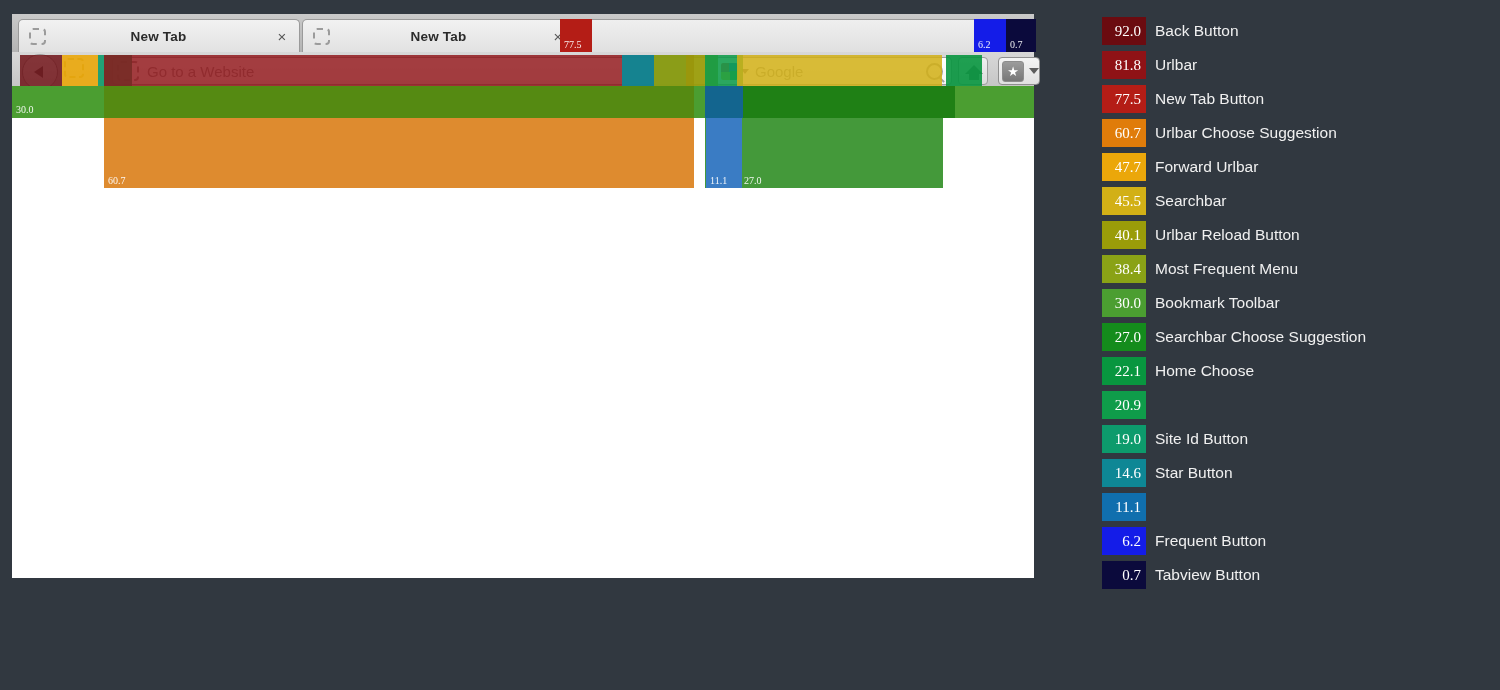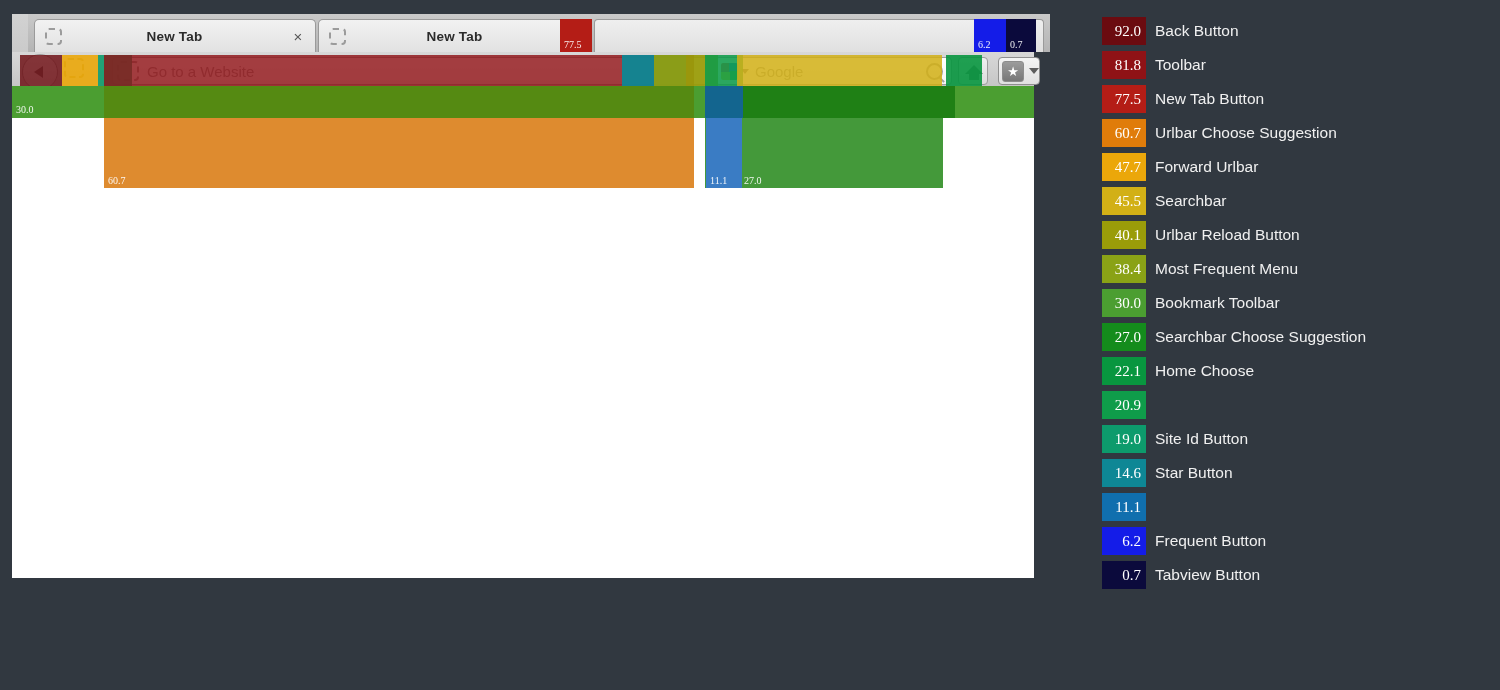--- a/index.html
+++ b/index.html
@@ -15,21 +15,21 @@
   .browser{
     position:absolute;left:12px;top:14px;width:1022px;height:564px;
     background:#ffffff;
   }
   .chrome-frame{
     position:absolute;left:0;top:0;width:1022px;height:104px;
     background:linear-gradient(#d2d2d2,#bdbdbd);
   }
   
   .tabstrip{position:absolute;left:0;top:0;width:1022px;height:38px;
-    background:linear-gradient(#c9c9c9,#b4b4b4);margin-left:16px;}
+    background:linear-gradient(#c9c9c9,#b4b4b4);}
   .tab{
     position:absolute;top:5px;height:33px;
     background:linear-gradient(#f2f2f2,#e2e2e2);
     border:1px solid #9a9a9a;border-bottom:none;
     border-radius:5px 5px 0 0;
     box-sizing:border-box;
     display:flex;align-items:center;
   }
   .tab.t1{left:6px;width:282px;}
   .tab.t2{left:290px;width:274px;}
@@ -289,21 +289,21 @@
   </div>
 
   <div class="legend">
     <div id="legend-rows">
         <div class="lrow">
           <div class="lswatch" style="background: rgb(107, 11, 16);">92.0</div>
           <div class="llabel">Back Button</div>
         </div>
         <div class="lrow">
           <div class="lswatch" style="background: rgb(143, 18, 22);">81.8</div>
-          <div class="llabel">Toolbar</div>
+          <div class="llabel">Urlbar</div>
         </div>
         <div class="lrow">
           <div class="lswatch" style="background: rgb(180, 29, 22);">77.5</div>
           <div class="llabel">New Tab Button</div>
         </div>
         <div class="lrow">
           <div class="lswatch" style="background: rgb(224, 124, 10);">60.7</div>
           <div class="llabel">Urlbar Choose Suggestion</div>
         </div>
         <div class="lrow">

